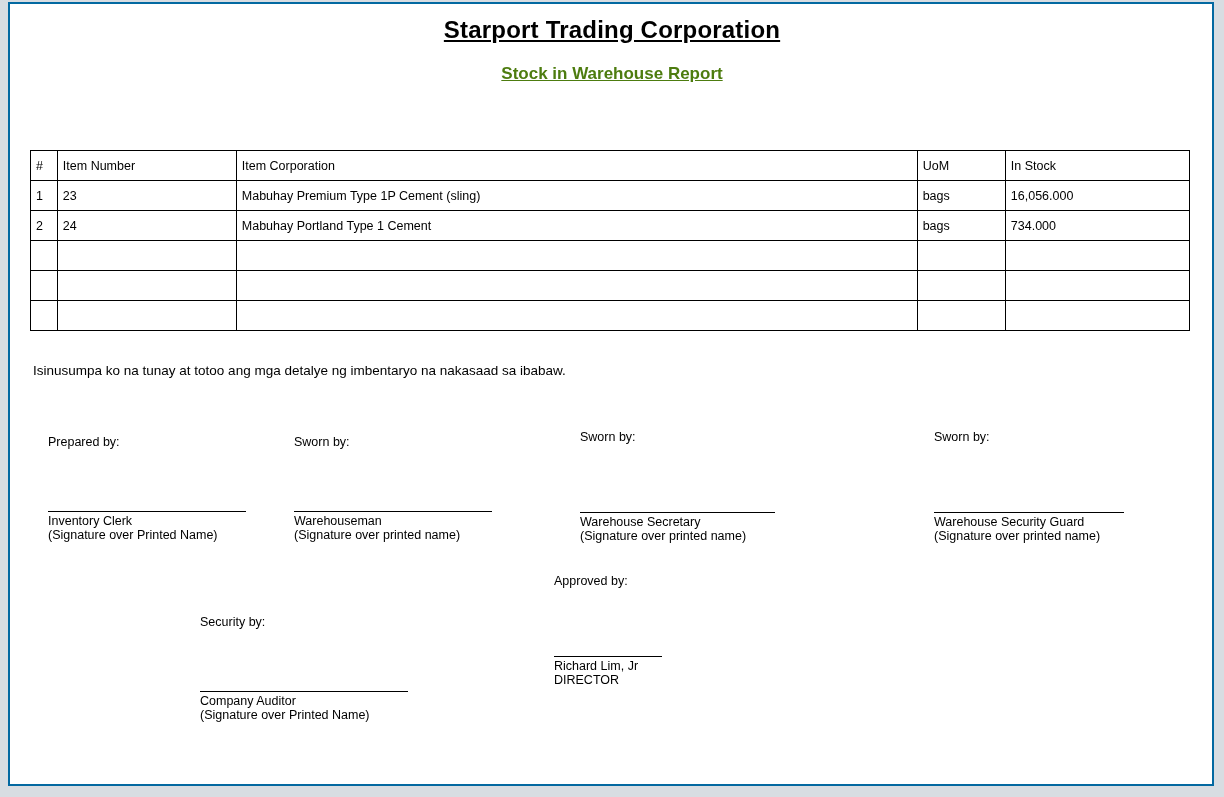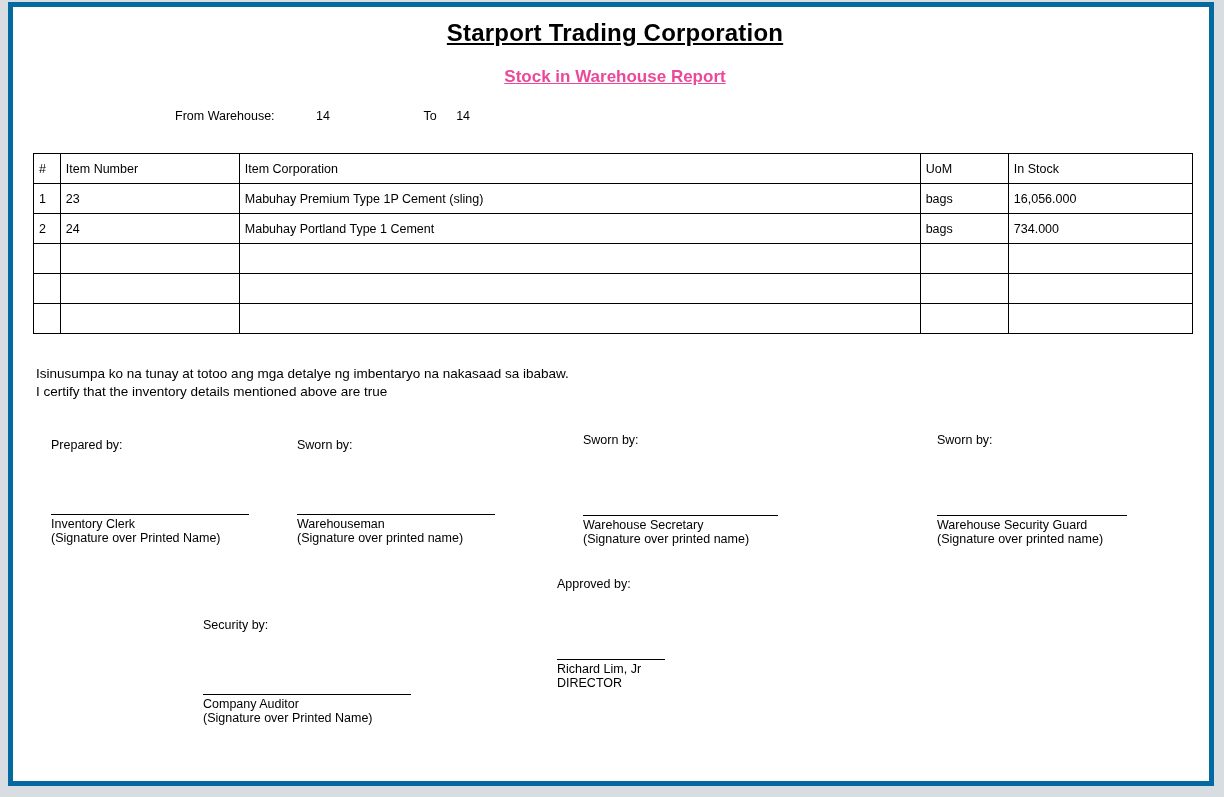--- a/index.html
+++ b/index.html
@@ -13,21 +13,21 @@
     font-family: "Liberation Sans", sans-serif;
     overflow: hidden;
   }
   .page-wrap {
     position: absolute;
     left: 8px;
     top: 2px;
     width: 1206px;
     height: 784px;
     background: #ffffff;
-    border: 5px solid #0369a1;
+    border: 2px solid #0369a1;
     box-sizing: border-box;
   }
   .sheet {
     position: absolute;
     left: 12px;
     top: 6px;
     width: 1180px;
     height: 766px;
     background: #ffffff;
   }
@@ -39,21 +39,21 @@
     letter-spacing: 0.2px;
     margin-top: 6px;
     color: #000;
   }
   .report-title {
     text-align: center;
     font-size: 17px;
     font-weight: bold;
     text-decoration: underline;
     margin-top: 20px;
-    color: #ec4899;
+    color: #4d7c0f;
   }
   .meta-right {
     position: absolute;
     right: 8px;
     top: 62px;
     width: 220px;
     font-size: 12.5px;
     color: #000;
   }
   .meta-row {
@@ -135,26 +135,20 @@
 </head>
 <body>
 
 <div class="page-wrap">
   <div class="sheet">
 
     <div class="doc-title">Starport Trading Corporation</div>
     <div class="report-title">Stock in Warehouse Report</div>
 
 
-    <div class="warehouse-line">
-      <span class="lbl wh-from-label">From Warehouse:</span>
-      <span class="lbl wh-from-value">14</span>
-      <span class="lbl wh-to-label">To</span>
-      <span class="lbl">14</span>
-    </div>
 
     <table class="stock">
       <thead>
         <tr>
           <th class="col-num">#</th>
           <th class="col-item">Item Number</th>
           <th class="col-desc">Item Corporation</th>
           <th class="col-uom">UoM</th>
           <th class="col-stock">In Stock</th>
         </tr>
@@ -193,21 +187,20 @@
             <td></td>
             <td></td>
             <td></td>
             <td></td>
         </tr>
       </tbody>
     </table>
 
     <div class="certify">
       <div>Isinusumpa ko na tunay at totoo ang mga detalye ng imbentaryo na nakasaad sa ibabaw.</div>
-      <div>I certify that the inventory details mentioned above are true</div>
     </div>
 
     <div class="sign-block sig-1">
       <div class="sign-label">Prepared by:</div>
       <span class="sign-line"></span>
       <div class="sign-role">Inventory Clerk</div>
       <div class="sign-sub">(Signature over Printed Name)</div>
     </div>
 
     <div class="sign-block sig-2">

